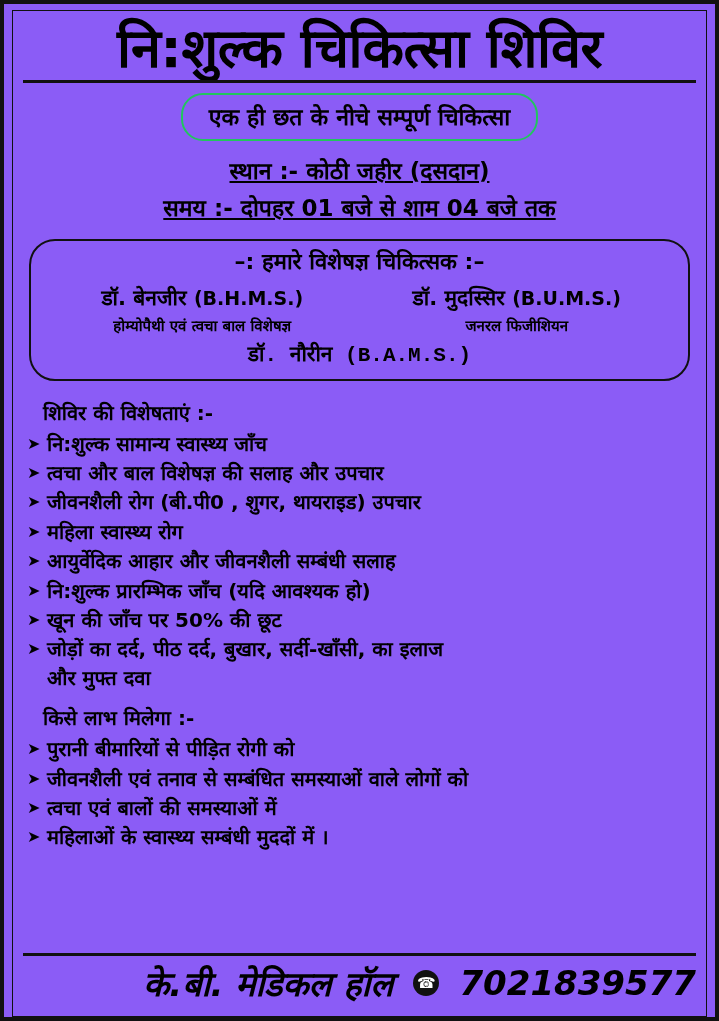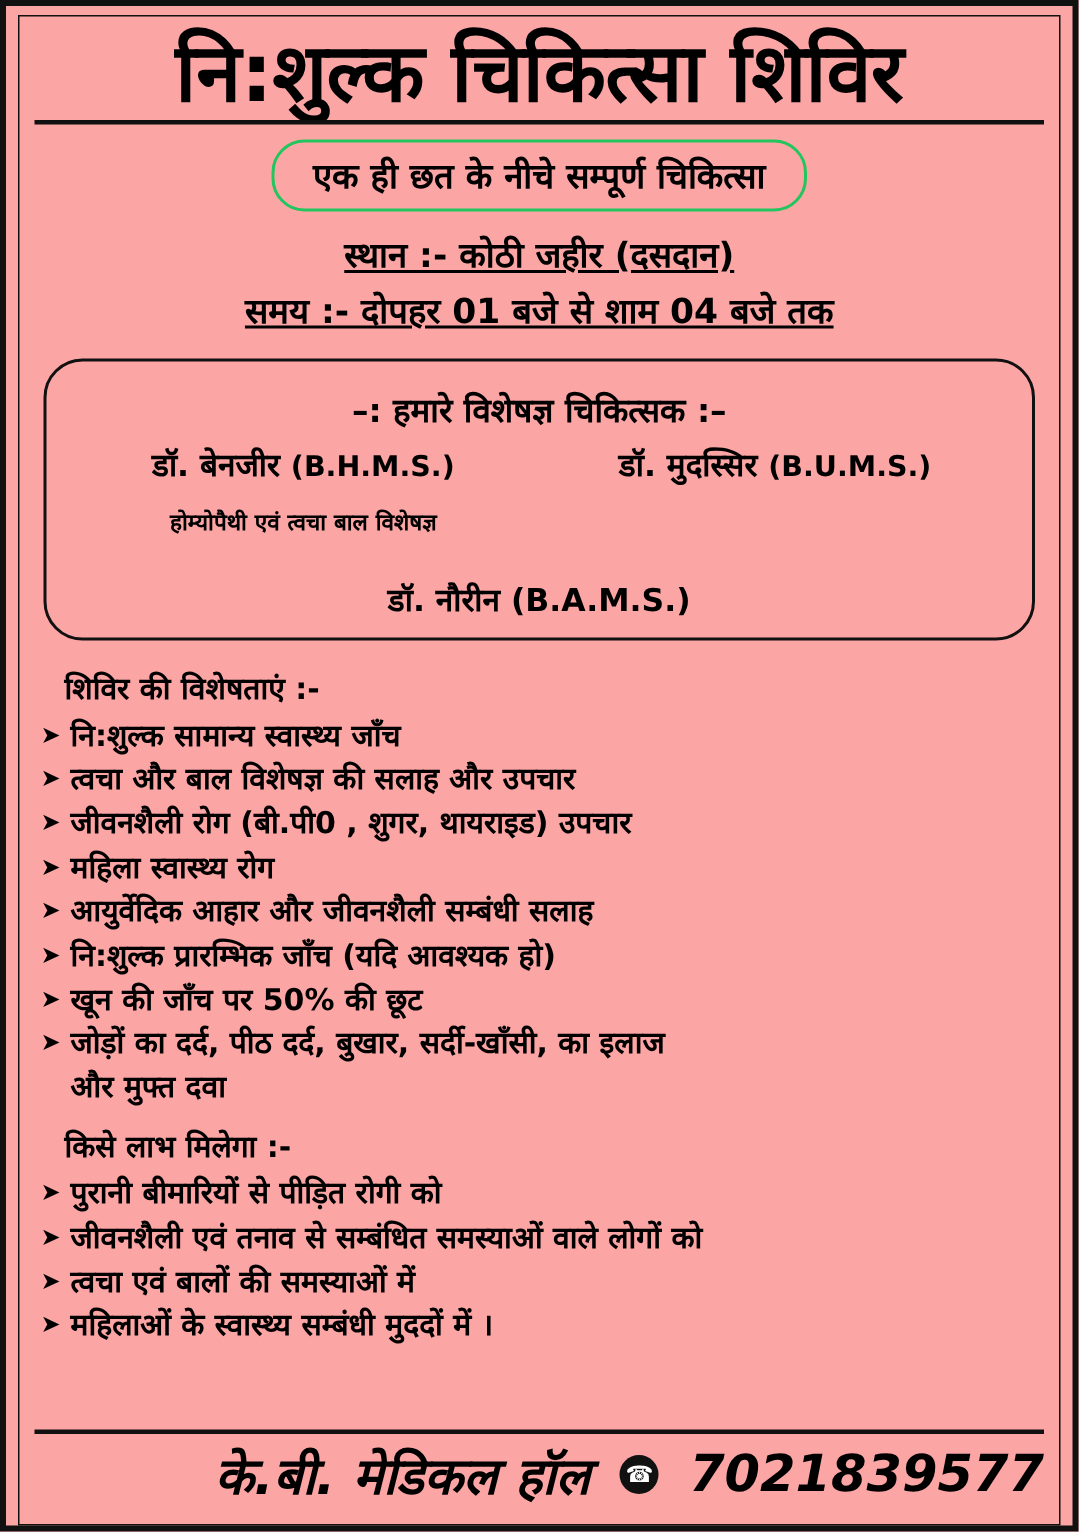--- a/index.html
+++ b/index.html
@@ -11,21 +11,21 @@
     font-family: "DejaVu Sans", sans-serif;
     color: #000000;
     overflow: hidden;
   }
   .poster {
     position: relative;
     width: 719px;
     height: 1021px;
     border: 4px solid #111;
     padding: 6px 8px 0 8px;
-    background: #fca5a5;
+    background: #8b5cf6;
   }
   .inner-frame {
     width: 100%;
     height: 100%;
     border: 1px solid #111;
     padding: 8px 10px;
     display: flex;
     flex-direction: column;
   }
 
@@ -69,21 +69,21 @@
     line-height: 1.6;
     margin-bottom: 10px;
     text-decoration: underline;
   }
   .details div { white-space: nowrap; }
 
   
   .doctors-box {
     border: 2px solid #111;
     border-radius: 26px;
-    padding: 16px 14px 12px 14px;
+    padding: 4px 14px 12px 14px;
     margin: 2px 6px 14px 6px;
   }
   .doctors-heading {
     text-align: center;
     font-size: 22px;
     font-weight: bold;
     margin-bottom: 8px;
     white-space: nowrap;
   }
   .doctors-row {
@@ -97,29 +97,30 @@
   }
   .doctor-name {
     font-size: 21px;
     font-weight: bold;
     white-space: nowrap;
   }
   .doctor-name .deg { font-size: 19px; font-weight: bold; }
   .doctor-spec {
     font-size: 15px;
     font-weight: bold;
-    margin-top: 14px;
+    margin-top: 4px;
     white-space: nowrap;
   }
   .doctor-single {
     text-align: center;
     font-size: 21px;
     font-weight: bold;
-    margin-top: 28px;
-    white-space: nowrap;
+    margin-top: 4px;
+    white-space: nowrap;
+    font-family: Liberation Mono, monospace;
   }
 
   
   .section {
     margin: 0 2px 2px 2px;
   }
   .section-title {
     font-size: 20px;
     font-weight: bold;
     margin: 4px 0 4px 18px;
@@ -206,20 +207,21 @@
             <span>डॉ. बेनजीर</span>
             <span class="deg">(B.H.M.S.)</span>
           </div>
           <div class="doctor-spec">होम्योपैथी एवं त्वचा बाल विशेषज्ञ</div>
         </div>
         <div class="doctor">
           <div class="doctor-name">
             <span>डॉ. मुदस्सिर</span>
             <span class="deg">(B.U.M.S.)</span>
           </div>
+          <div class="doctor-spec">जनरल फिजीशियन</div>
         </div>
       </div>
       <div class="doctor-single">
         <span>डॉ. नौरीन</span>
         <span class="deg">(B.A.M.S.)</span>
       </div>
     </div>
 
     <div class="section">
       <div class="section-title">शिविर की विशेषताएं :-</div>

